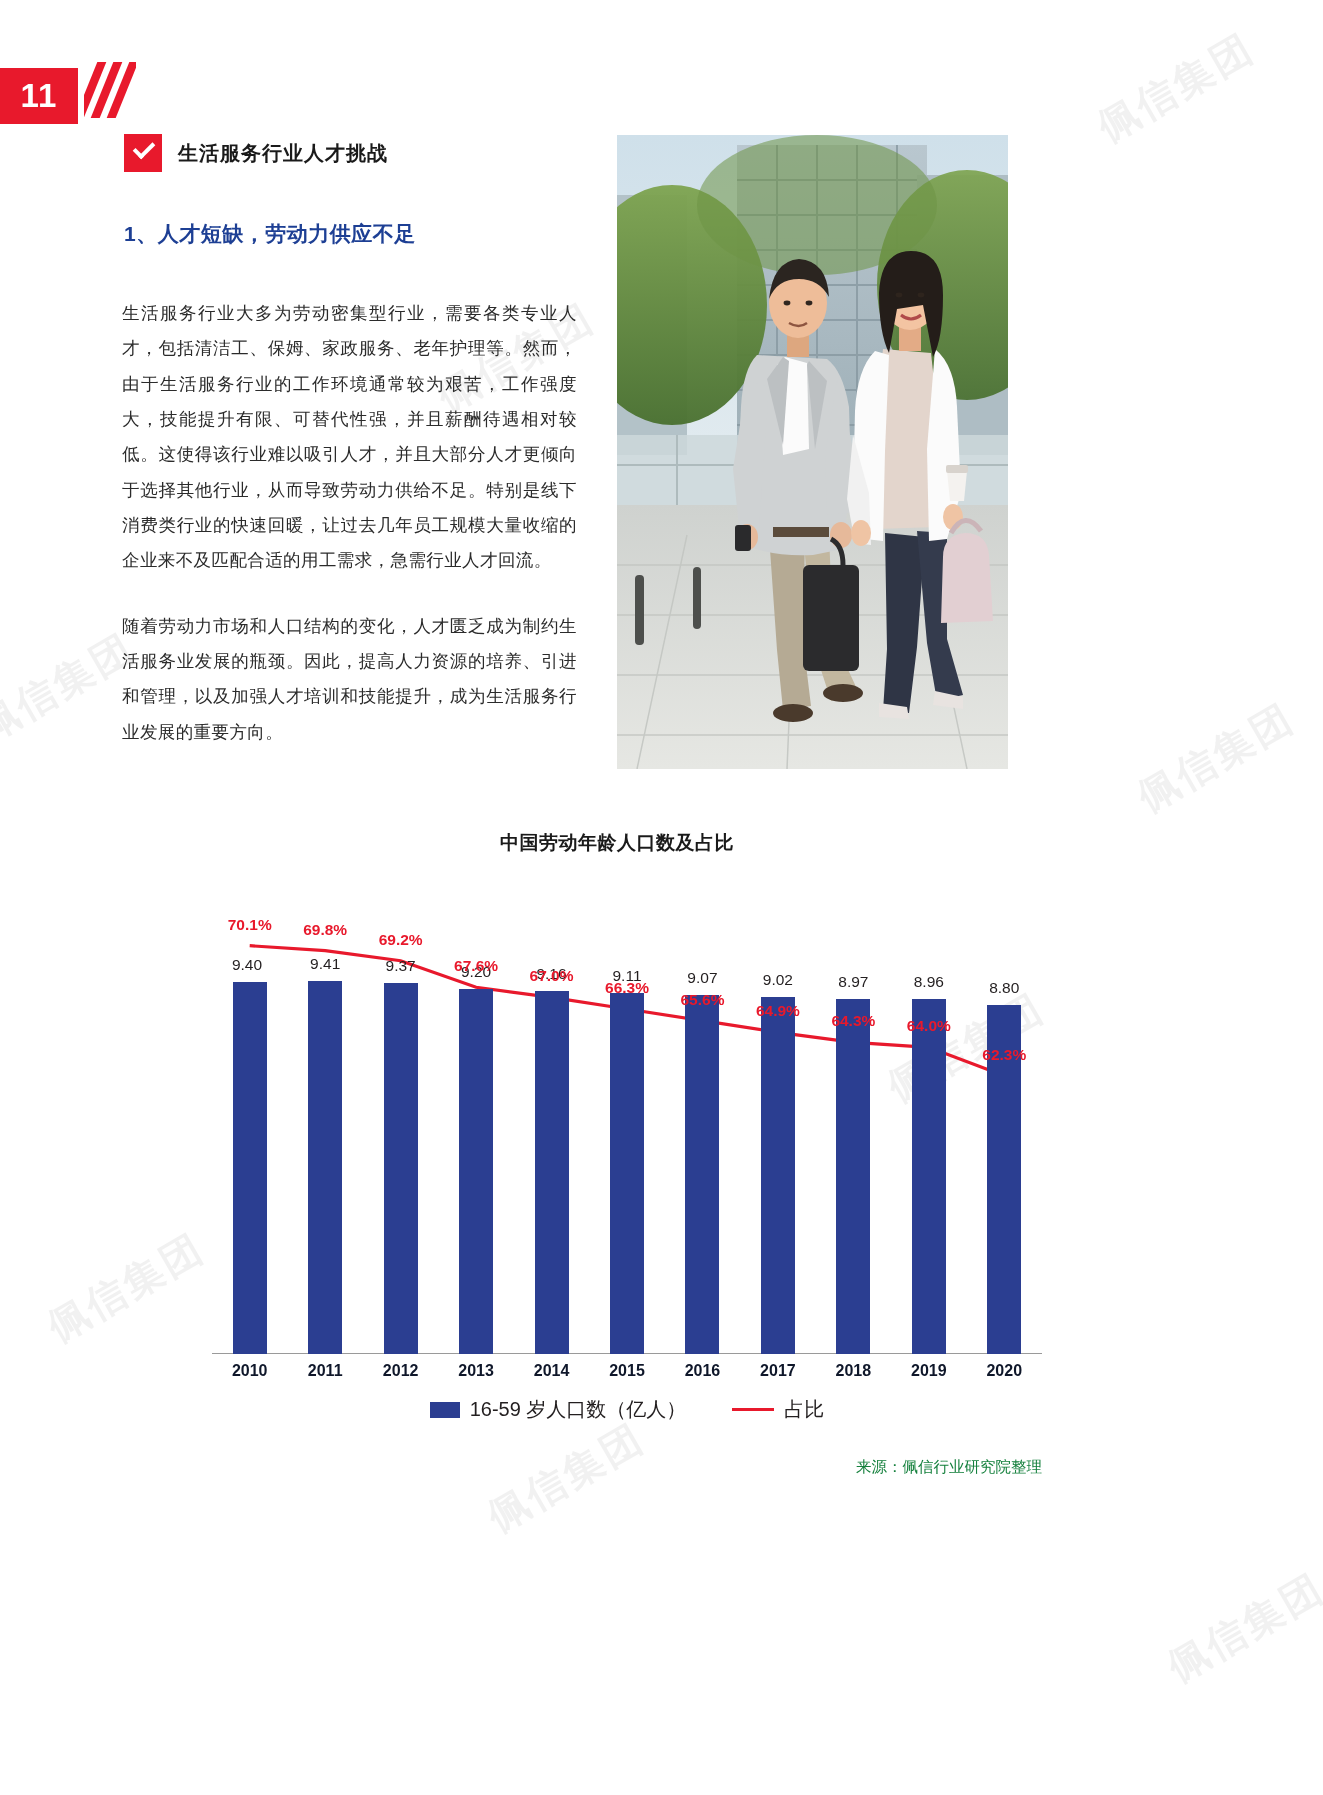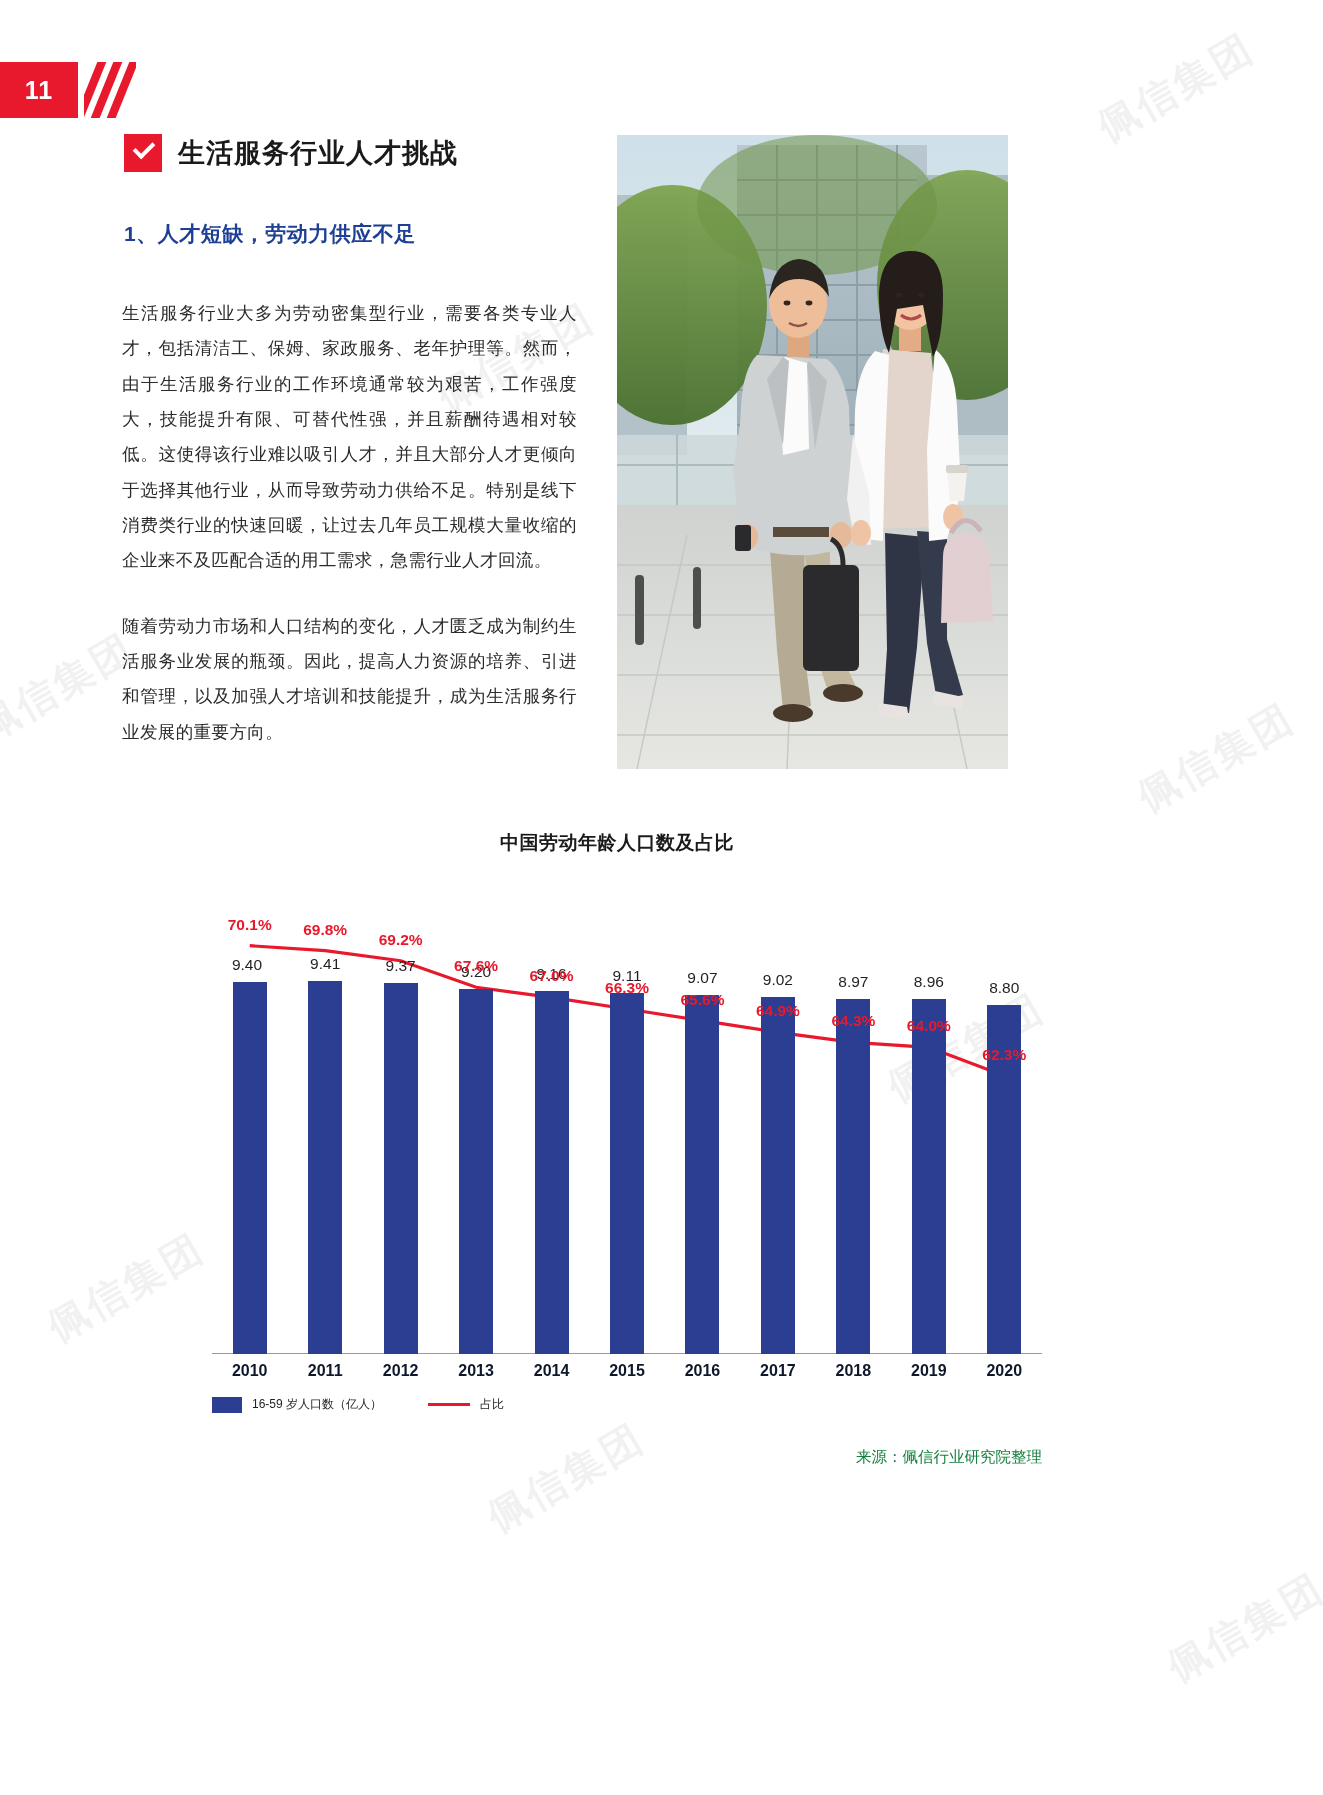--- a/index.html
+++ b/index.html
@@ -13,26 +13,26 @@
     position: relative;
     overflow: hidden;
     font-family: "Liberation Sans", "DejaVu Sans", sans-serif;
     color: #231f20;
   }
 
   
   .page-badge {
     position: absolute;
     left: 0;
-    top: 62px;
+    top: 68px;
     width: 78px;
     height: 56px;
     background: #e8192c;
     color: #ffffff;
-    font-size: 25px;
+    font-size: 33px;
     font-weight: bold;
     display: flex;
     align-items: center;
     justify-content: center;
     letter-spacing: 1px;
     text-align: right;
   }
   .page-slashes {
     position: absolute;
     left: 84px;
@@ -75,21 +75,21 @@
     left: 10px;
     top: 8px;
     width: 16px;
     height: 8px;
     border-left: 4px solid #fff;
     border-bottom: 4px solid #fff;
     transform: rotate(-45deg);
   }
   .sec-head h1 {
     margin: 0;
-    font-size: 27px;
+    font-size: 20px;
     font-weight: bold;
     color: #1a1a1a;
     letter-spacing: 1px;
   }
 
   
   .sub-head {
     position: absolute;
     left: 124px;
     top: 220px;
@@ -192,23 +192,24 @@
     text-align: center;
     font-size: 16px;
     font-weight: bold;
     color: #0f172a;
   }
   .legend {
     margin-top: 8px;
     margin-left: 90px;
     width: 830px;
     display: flex;
+    justify-content: center;
     align-items: center;
     gap: 46px;
-    font-size: 12px;
+    font-size: 20px;
     color: #231f20;
   }
   .legend .item { display: flex; align-items: center; gap: 10px; }
   .lg-swatch { width: 30px; height: 16px; background: #2b3e91; }
   .lg-line { width: 42px; height: 3px; background: #e8192c; }
   .source {
     margin-top: 34px;
     width: 830px;
     margin-left: 90px;
     text-align: right;

